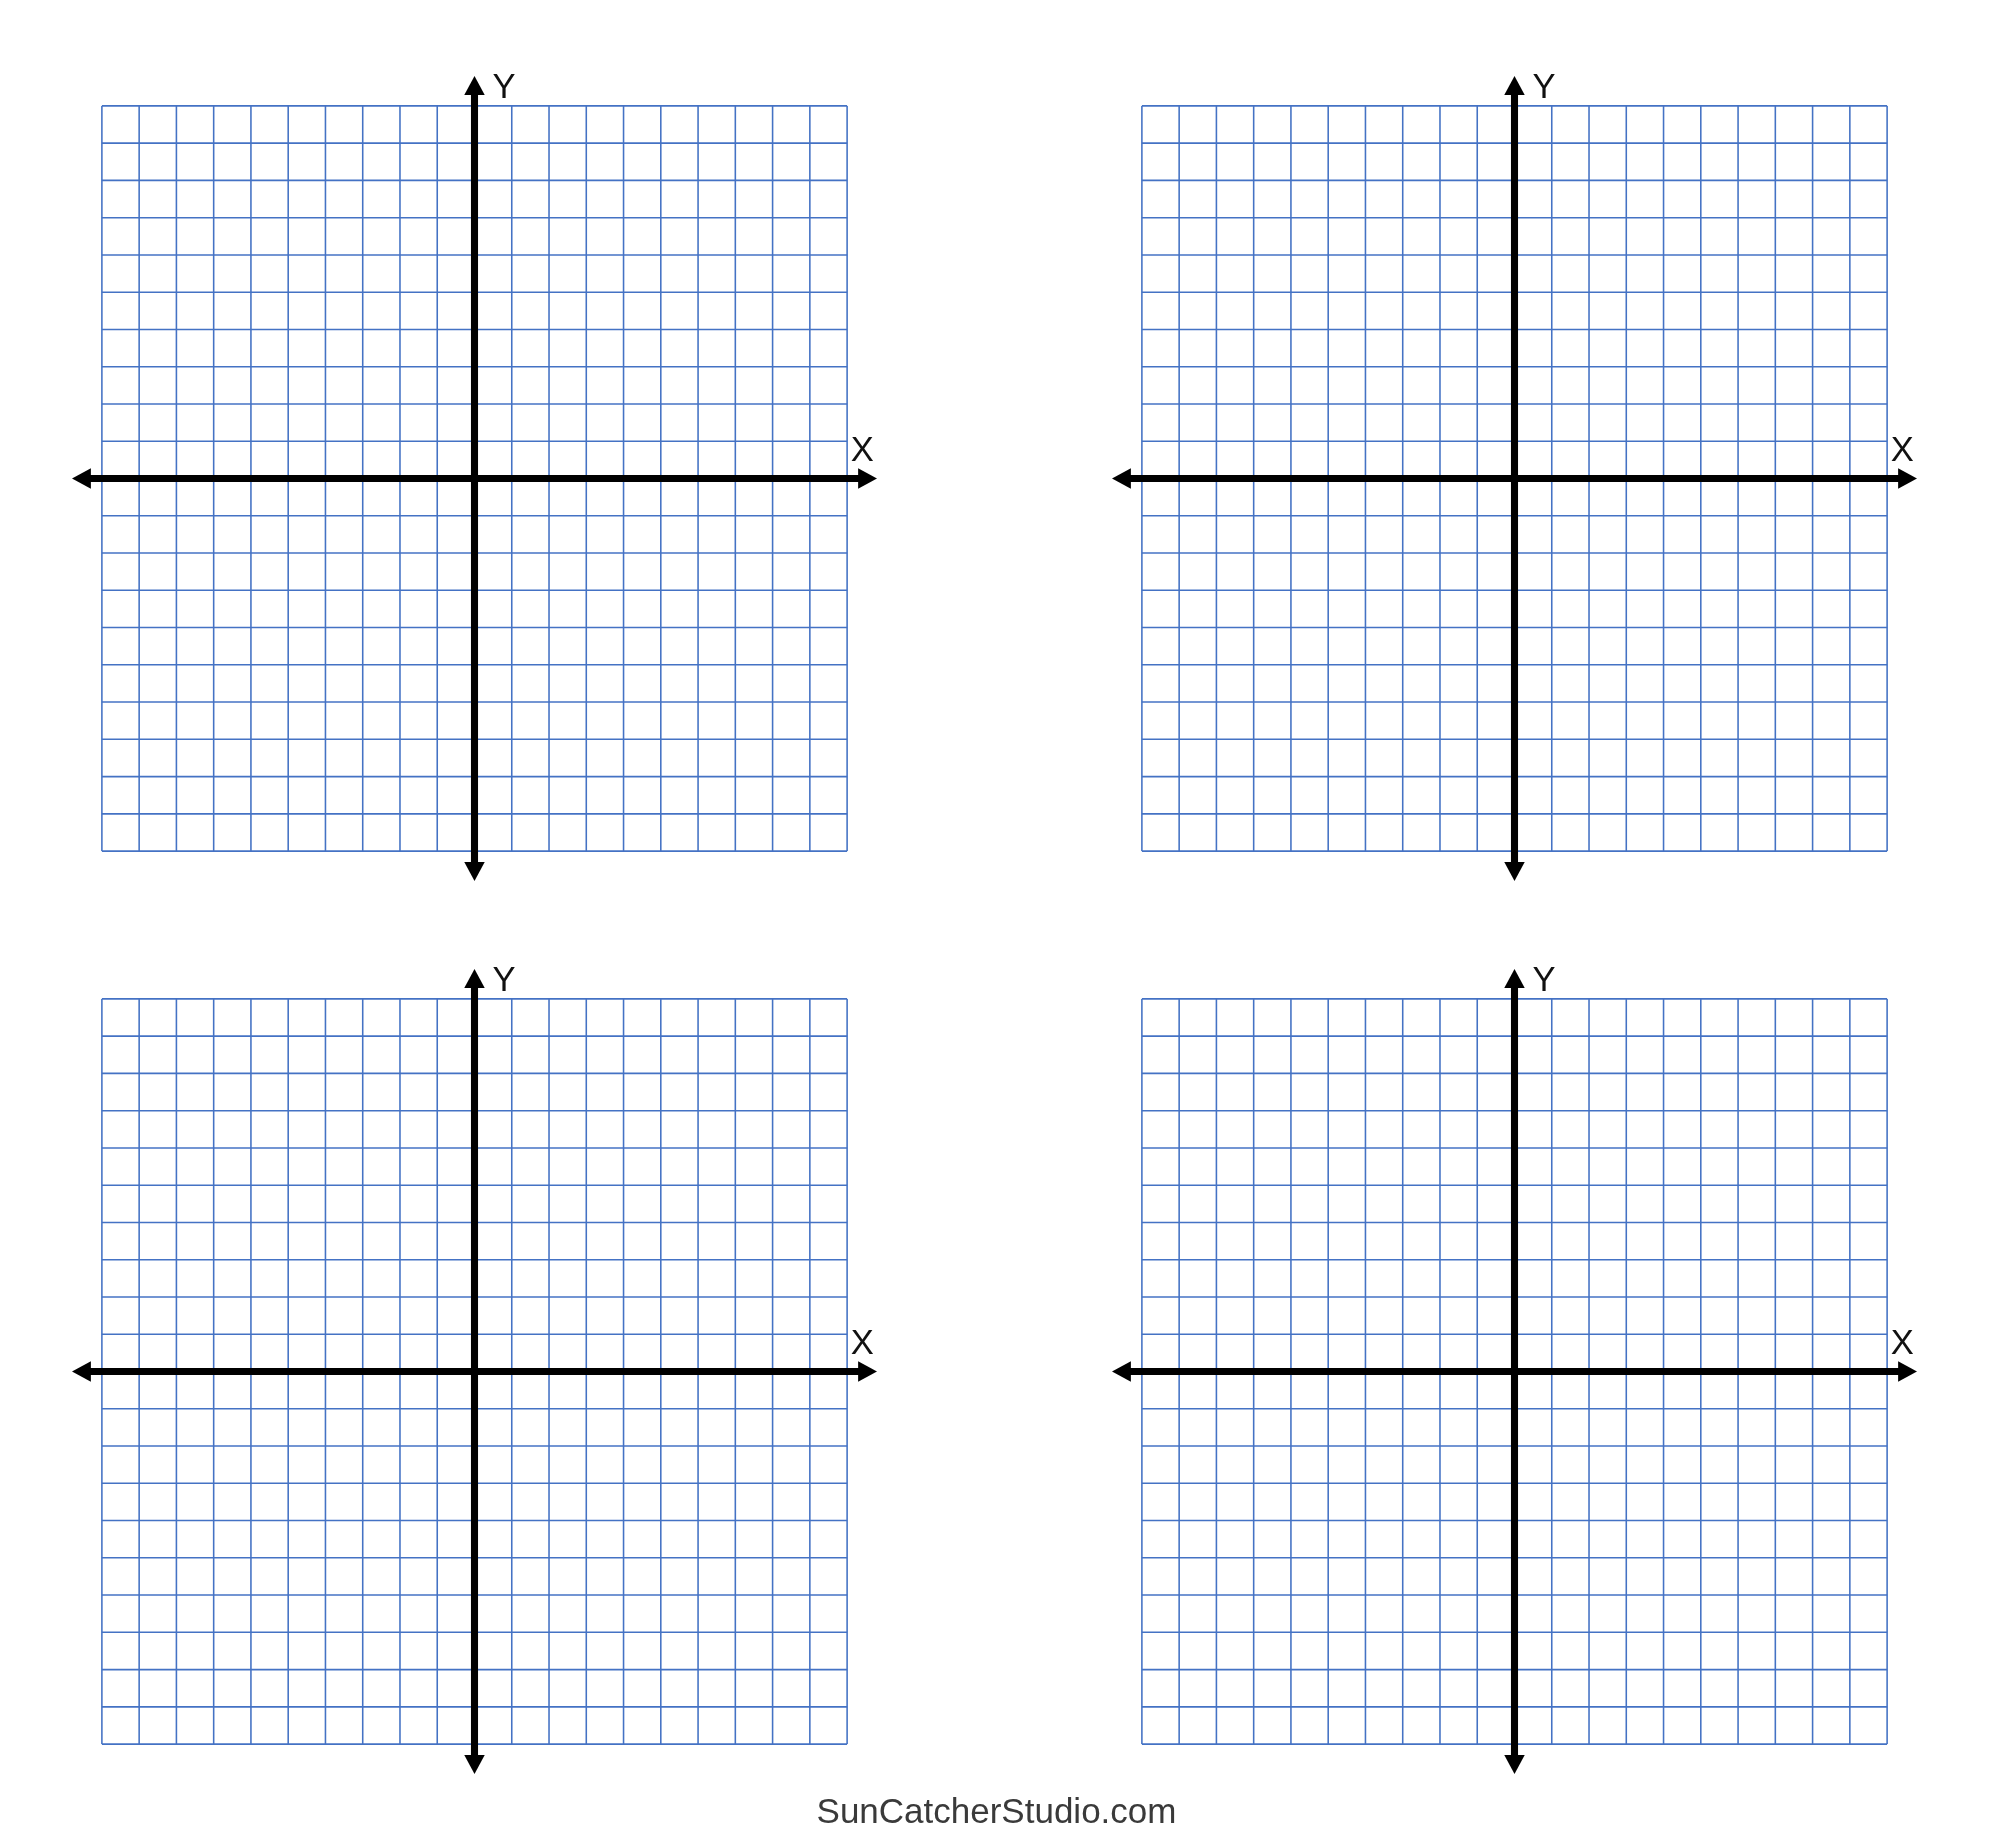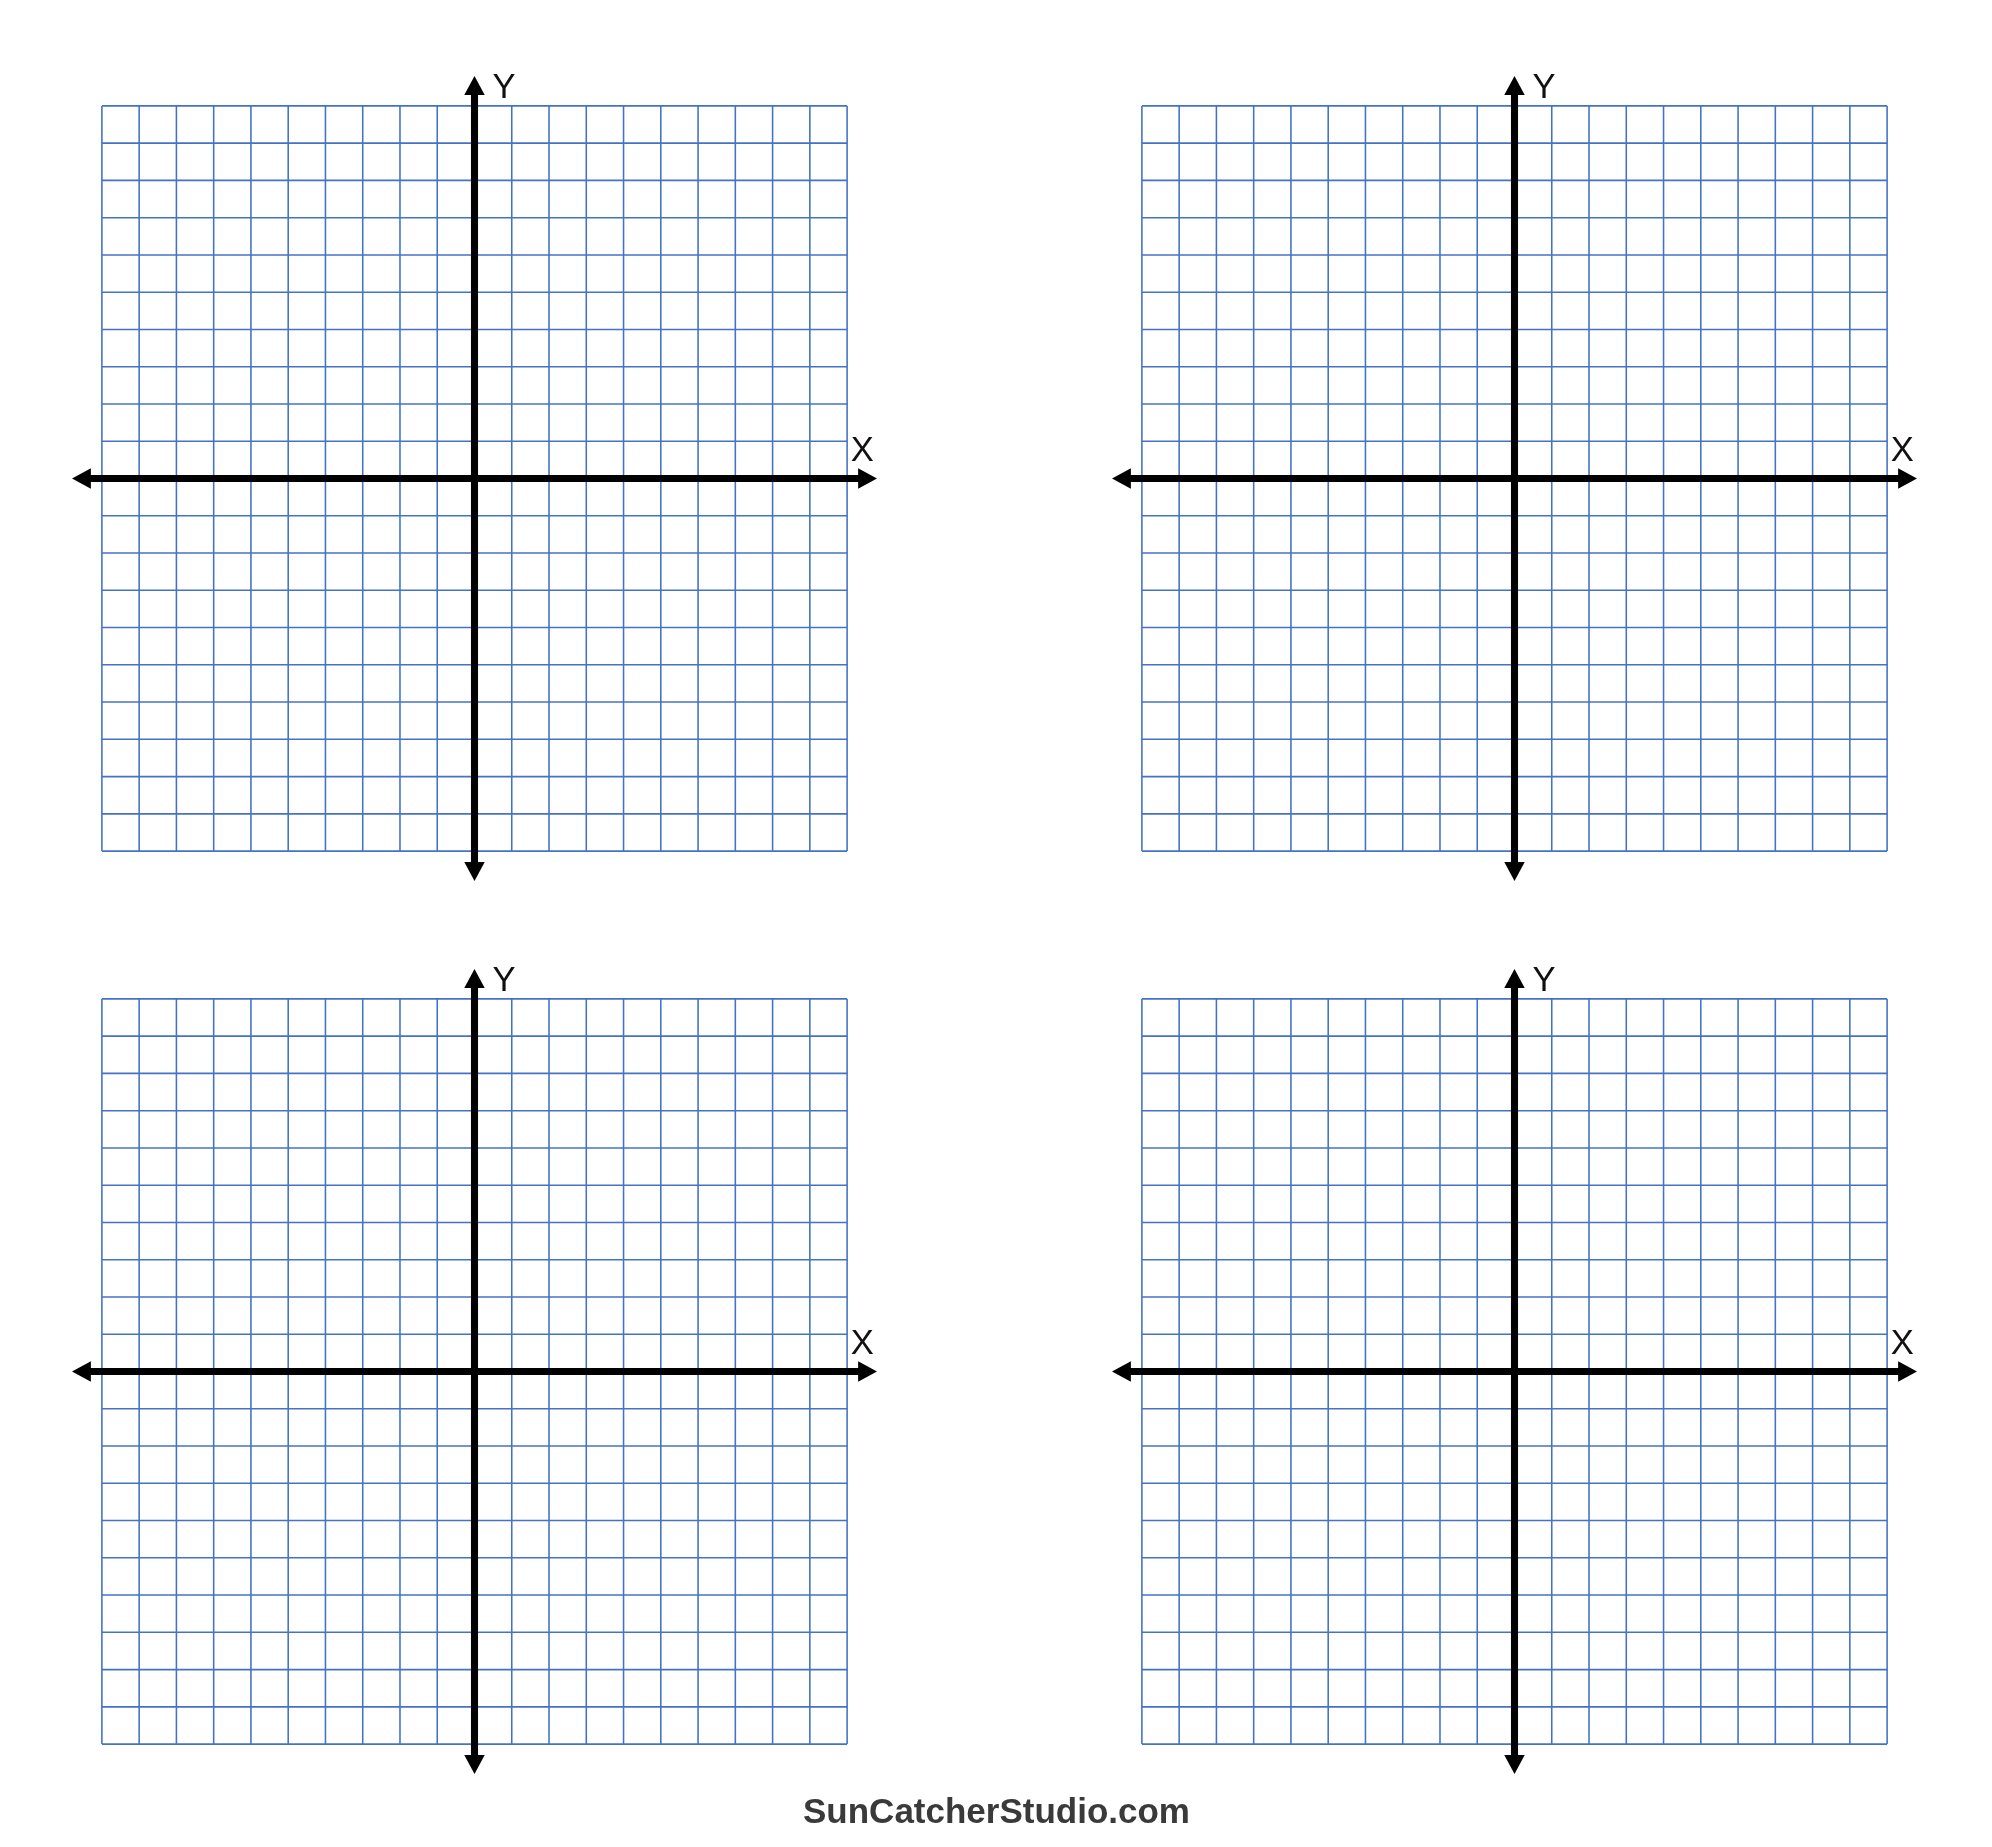--- a/index.html
+++ b/index.html
@@ -30,21 +30,20 @@
     fill: #111111;
   }
   .footer {
     position: absolute;
     left: 0;
     top: 1791px;
     width: 1993px;
     text-align: center;
     font-size: 35px;
     color: #3a3a3a;
-    font-weight: bold;
   }
 </style>
 </head>
 <body>
 
 <div class="panel" id="panel-tl">
   <svg viewBox="0 0 1108 1128">
     <g>
         <line x1="80" y1="90" x2="80" y2="1038" stroke="#4472C4" stroke-width="2"></line>
         <line x1="127.4" y1="90" x2="127.4" y2="1038" stroke="#4472C4" stroke-width="2"></line>

